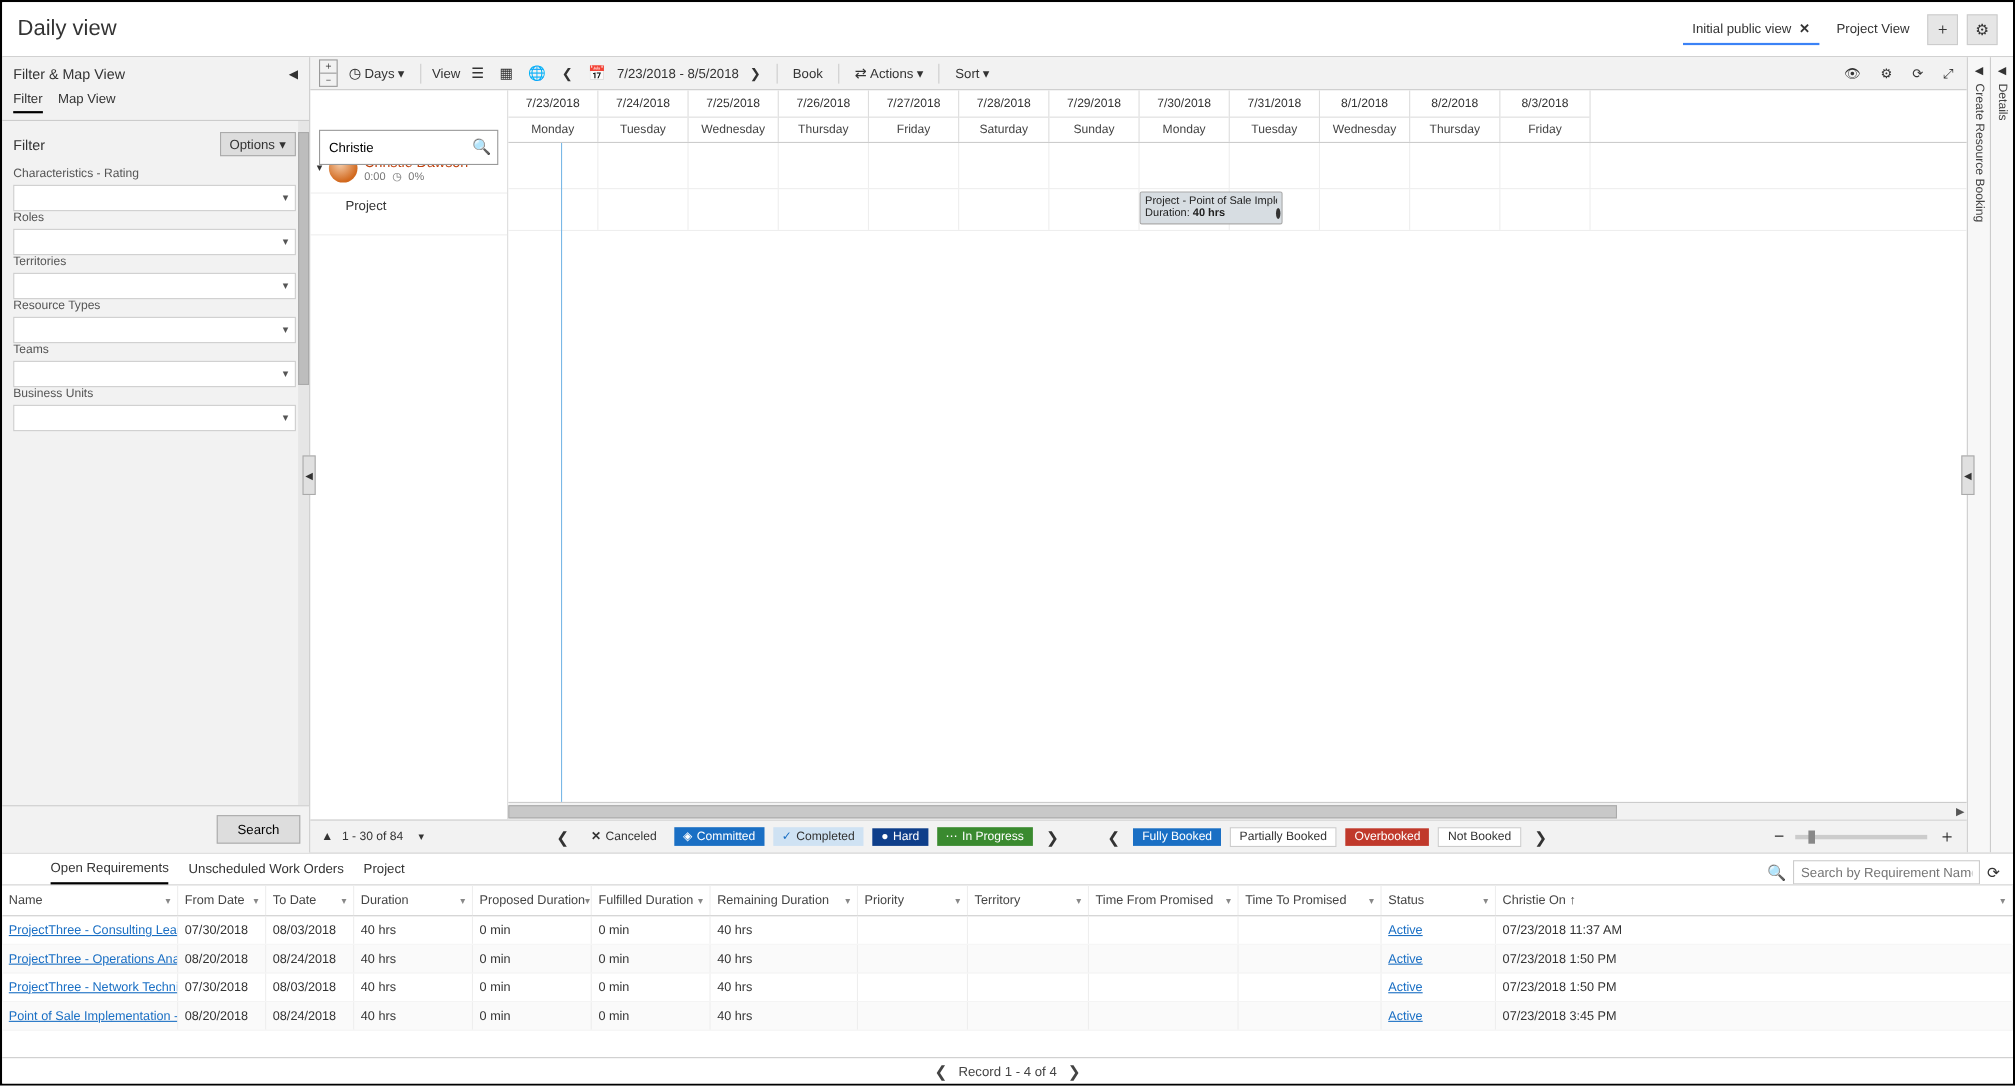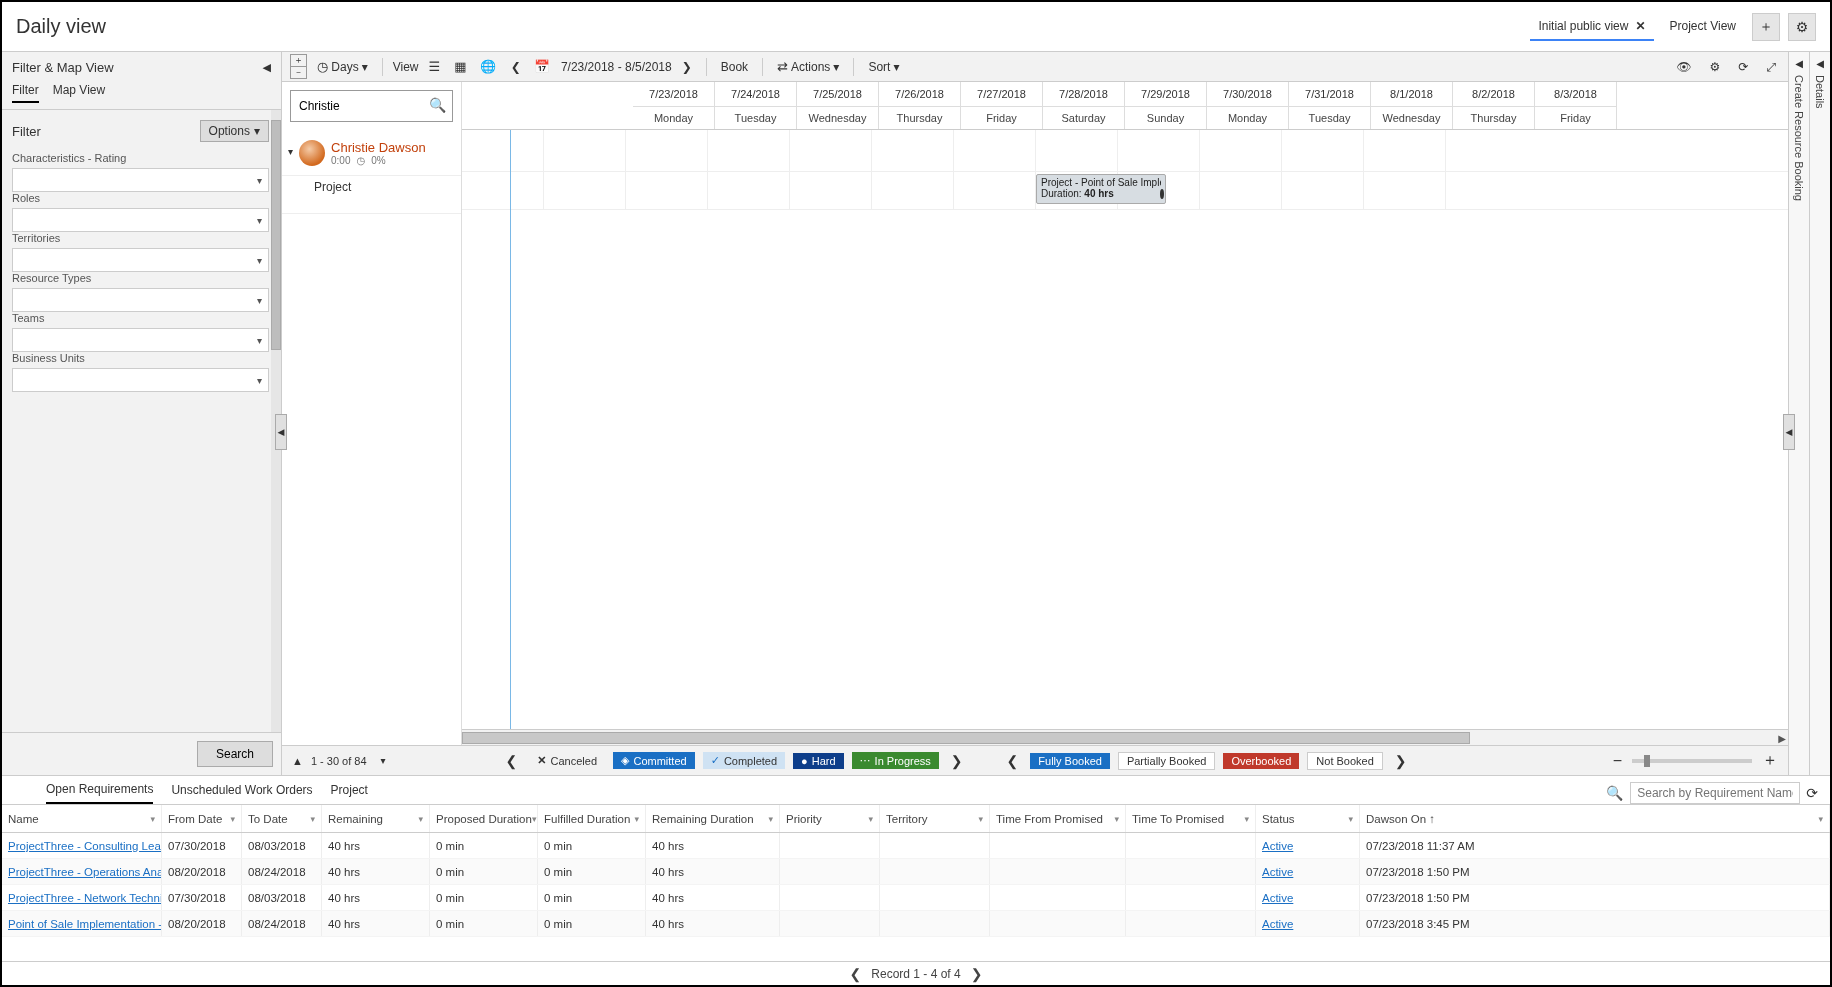--- a/index.html
+++ b/index.html
@@ -50,32 +50,32 @@
 .tb-icon { font-size: 13px; }
 .expand-box { display: flex; flex-direction: column; border: 1px solid #999; font-size: 9px; line-height: 1; }
 .expand-box span { padding: 1px 3px; border-bottom: 1px solid #999; }
 .expand-box span:last-child { border-bottom: none; }
 
 
 .schedule { flex: 1; display: flex; min-height: 0; position: relative; }
 .sched-left { width: 180px; min-width: 180px; border-right: 1px solid #ddd; display: flex; flex-direction: column; }
 .search-cell { padding: 8px; height: 52px; }
 .search-input { width: 100%; height: 32px; border: 1px solid #999; padding: 0 26px 0 8px; font-size: 12px; }
-.search-wrap { position: relative; }
+.search-wrap { position: relative; margin-top: 28px; }
 .search-wrap .mag { position: absolute; right: 6px; top: 7px; font-size: 14px; color: #666; }
 .resource-row { display: flex; align-items: flex-start; padding: 6px 6px; border-bottom: 1px solid #eee; gap: 6px; height: 42px; }
 .resource-row .caret { font-size: 10px; cursor: pointer; margin-top: 6px; }
 .avatar { width: 26px; height: 26px; border-radius: 50%; background: radial-gradient(circle at 40% 35%, #f5cba7, #d2691e 70%); flex-shrink: 0; }
 .res-info { display: flex; flex-direction: column; }
 .res-name { font-size: 13px; color: #c2410c; }
 .res-meta { font-size: 10px; color: #777; display: flex; gap: 6px; align-items: center; }
 .sub-row { padding: 4px 6px 4px 32px; font-size: 12px; color: #333; border-bottom: 1px solid #eee; height: 38px; display: flex; align-items: flex-start; }
 
 .sched-grid { flex: 1; display: flex; flex-direction: column; min-width: 0; overflow: hidden; position: relative; }
-.grid-head { display: flex; border-bottom: 1px solid #ccc; justify-content: center; }
+.grid-head { display: flex; border-bottom: 1px solid #ccc; }
 .date-col { width: 82px; min-width: 82px; border-right: 1px solid #ddd; text-align: center; }
 .date-col .d1 { font-size: 11px; padding: 6px 0; border-bottom: 1px solid #ddd; }
 .date-col .d2 { font-size: 11px; padding: 5px 0; color: #444; }
 .grid-body { flex: 1; position: relative; }
 .grid-row { display: flex; height: 42px; border-bottom: 1px solid #eee; }
 .grid-row .cell { width: 82px; min-width: 82px; border-right: 1px solid #eee; position: relative; }
 .grid-row.sub { height: 38px; }
 .now-line { position: absolute; top: 0; bottom: 0; left: 48px; width: 1px; border-left: 1px solid #7ab8e6; z-index: 2; }
 .booking-card { position: absolute; left: 0; top: 2px; height: 30px; width: 130px; background: #d7dde2; border: 1px solid #aaa; border-radius: 2px; font-size: 10px; padding: 2px 4px; color: #222; overflow: hidden; }
 .booking-card .line1 { white-space: nowrap; overflow: hidden; }
@@ -475,21 +475,21 @@
           </div>
           <div class="rc head c-from">
             <span>From Date</span>
             <span class="hd-dd">▾</span>
           </div>
           <div class="rc head c-to">
             <span>To Date</span>
             <span class="hd-dd">▾</span>
           </div>
           <div class="rc head c-dur">
-            <span>Remaining</span>
+            <span>Duration</span>
             <span class="hd-dd">▾</span>
           </div>
           <div class="rc head c-prop">
             <span>Proposed Duration</span>
             <span class="hd-dd">▾</span>
           </div>
           <div class="rc head c-ful">
             <span>Fulfilled Duration</span>
             <span class="hd-dd">▾</span>
           </div>
@@ -511,21 +511,21 @@
           </div>
           <div class="rc head c-ttp">
             <span>Time To Promised</span>
             <span class="hd-dd">▾</span>
           </div>
           <div class="rc head c-stat">
             <span>Status</span>
             <span class="hd-dd">▾</span>
           </div>
           <div class="rc head c-cre">
-            <span>Dawson On ↑</span>
+            <span>Christie On ↑</span>
             <span class="hd-dd">▾</span>
           </div>
         </div>
       <div id="req-body">
           <div class="req-row">
     <div class="rc c-name">
               <a href="#">ProjectThree - Consulting Lead</a>
             </div>
     <div class="rc c-from">07/30/2018</div>
     <div class="rc c-to">08/03/2018</div>

